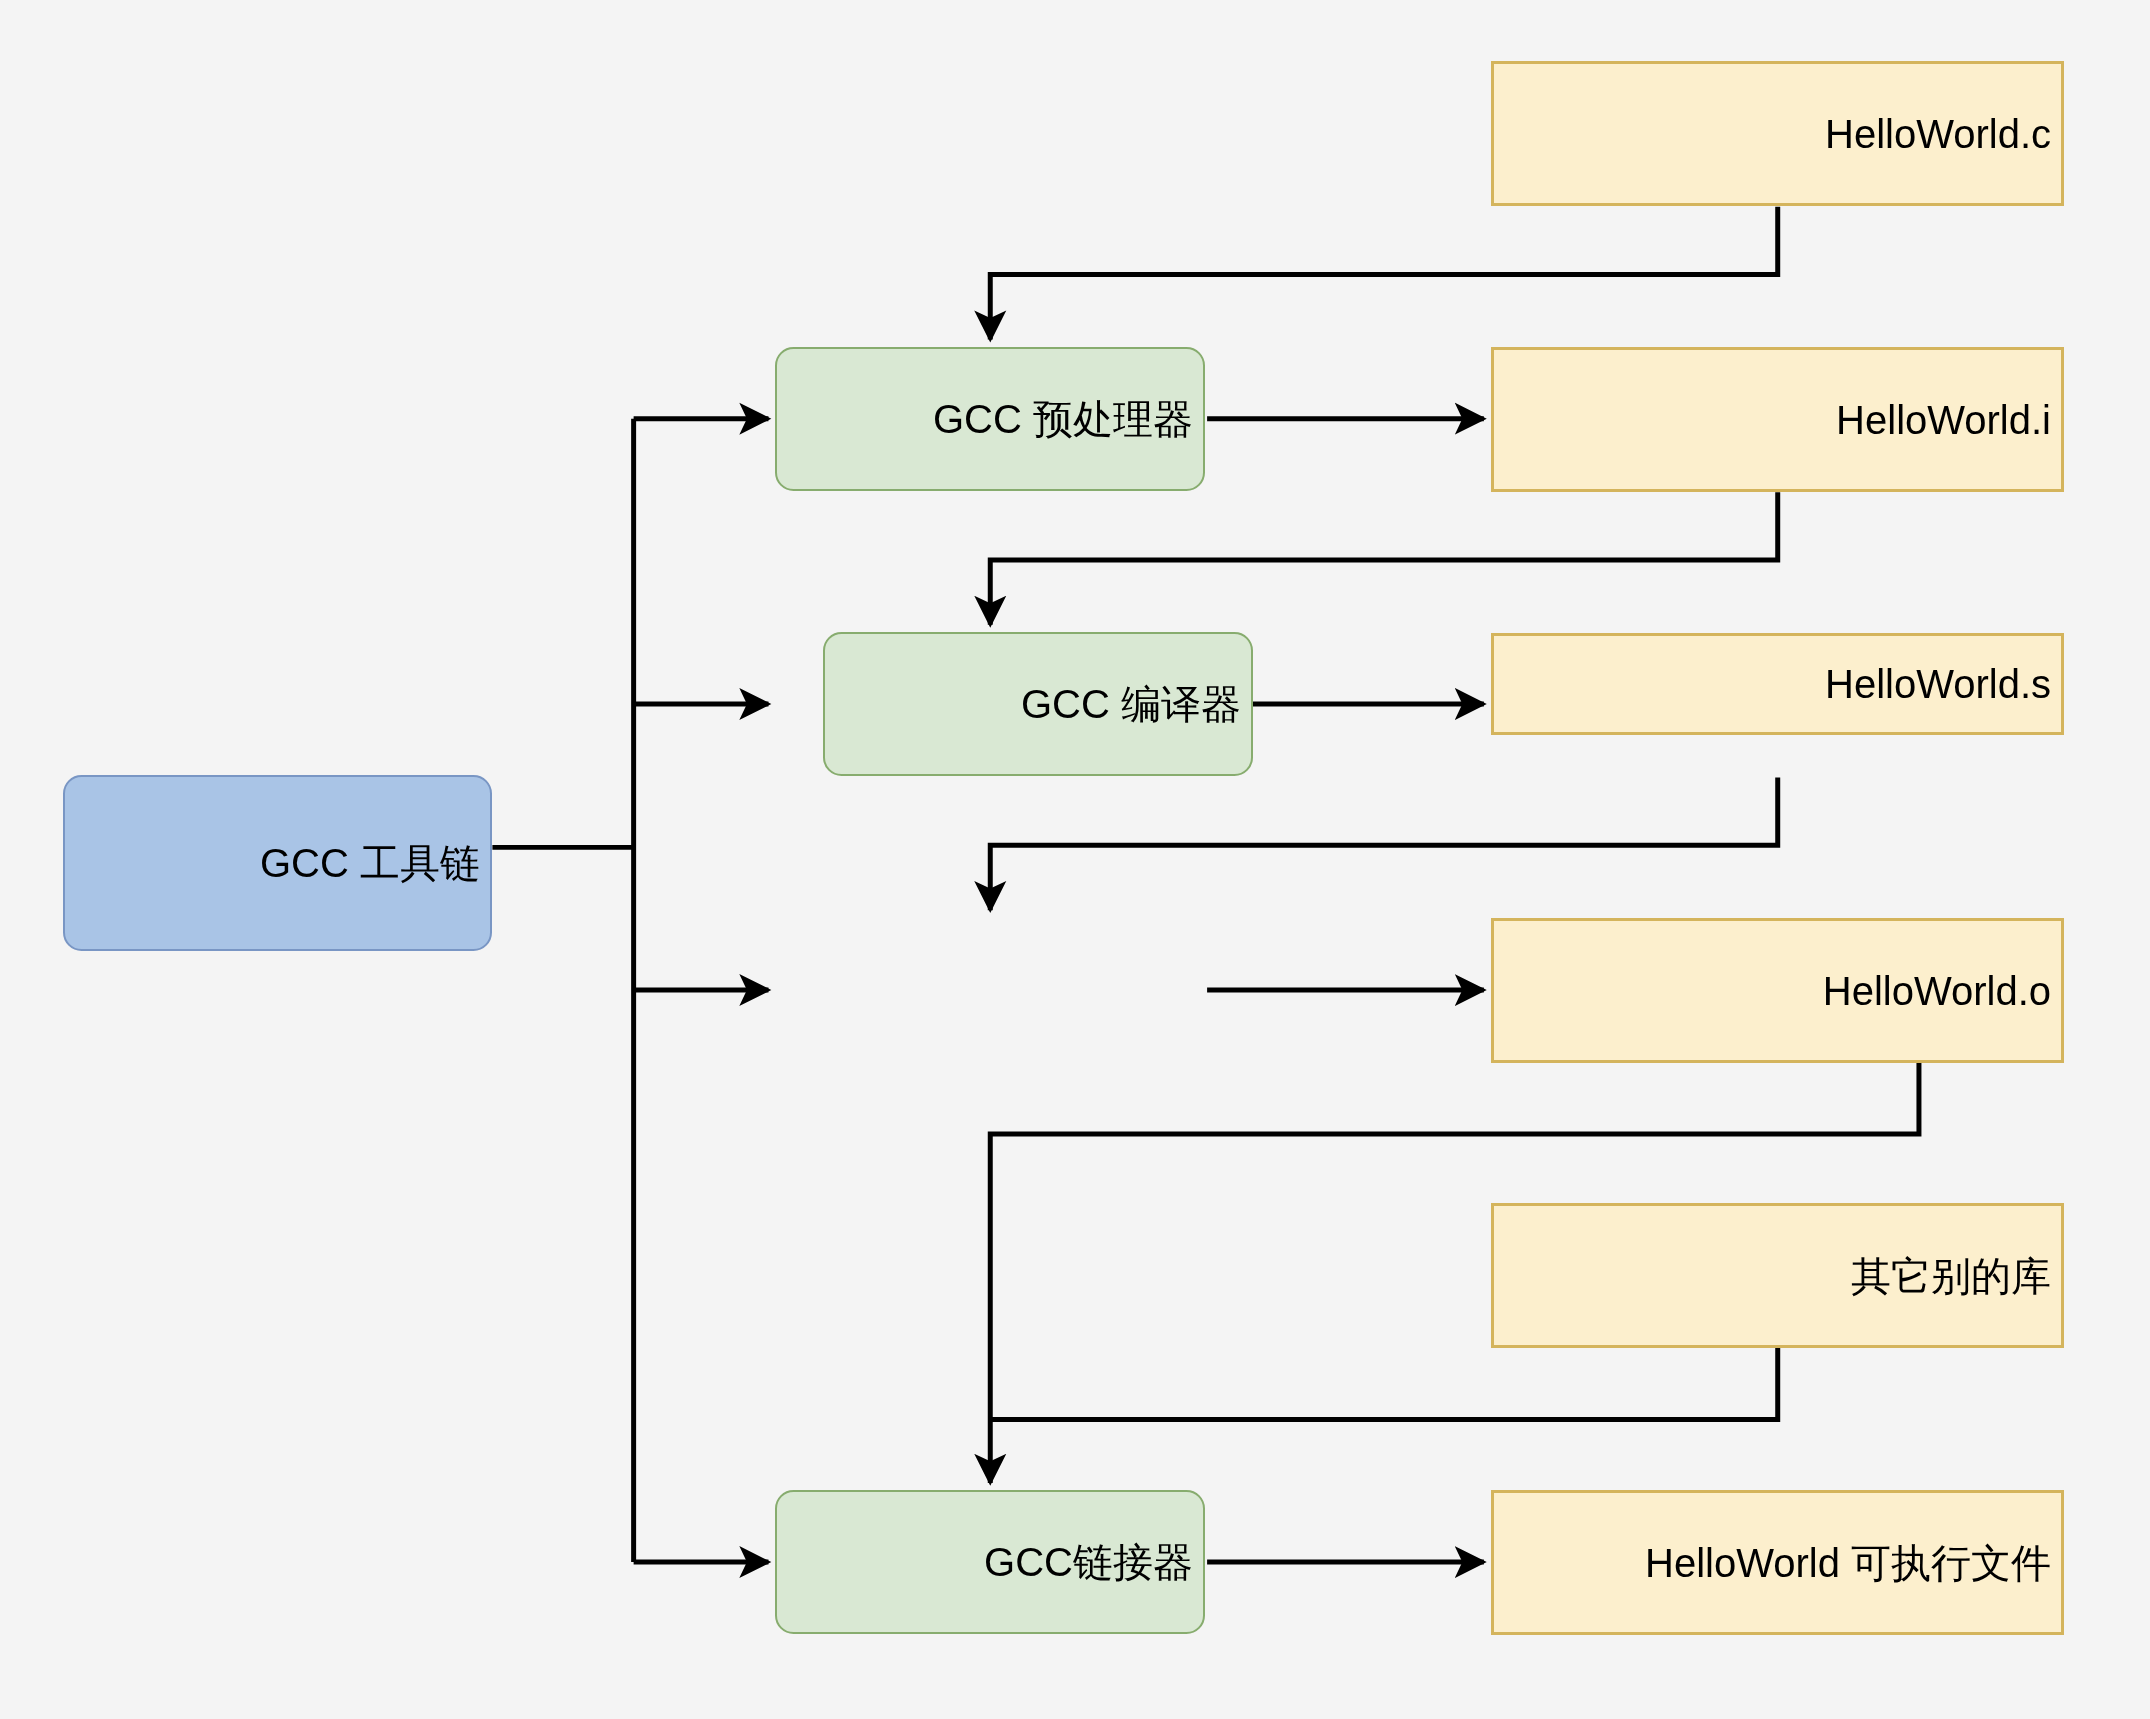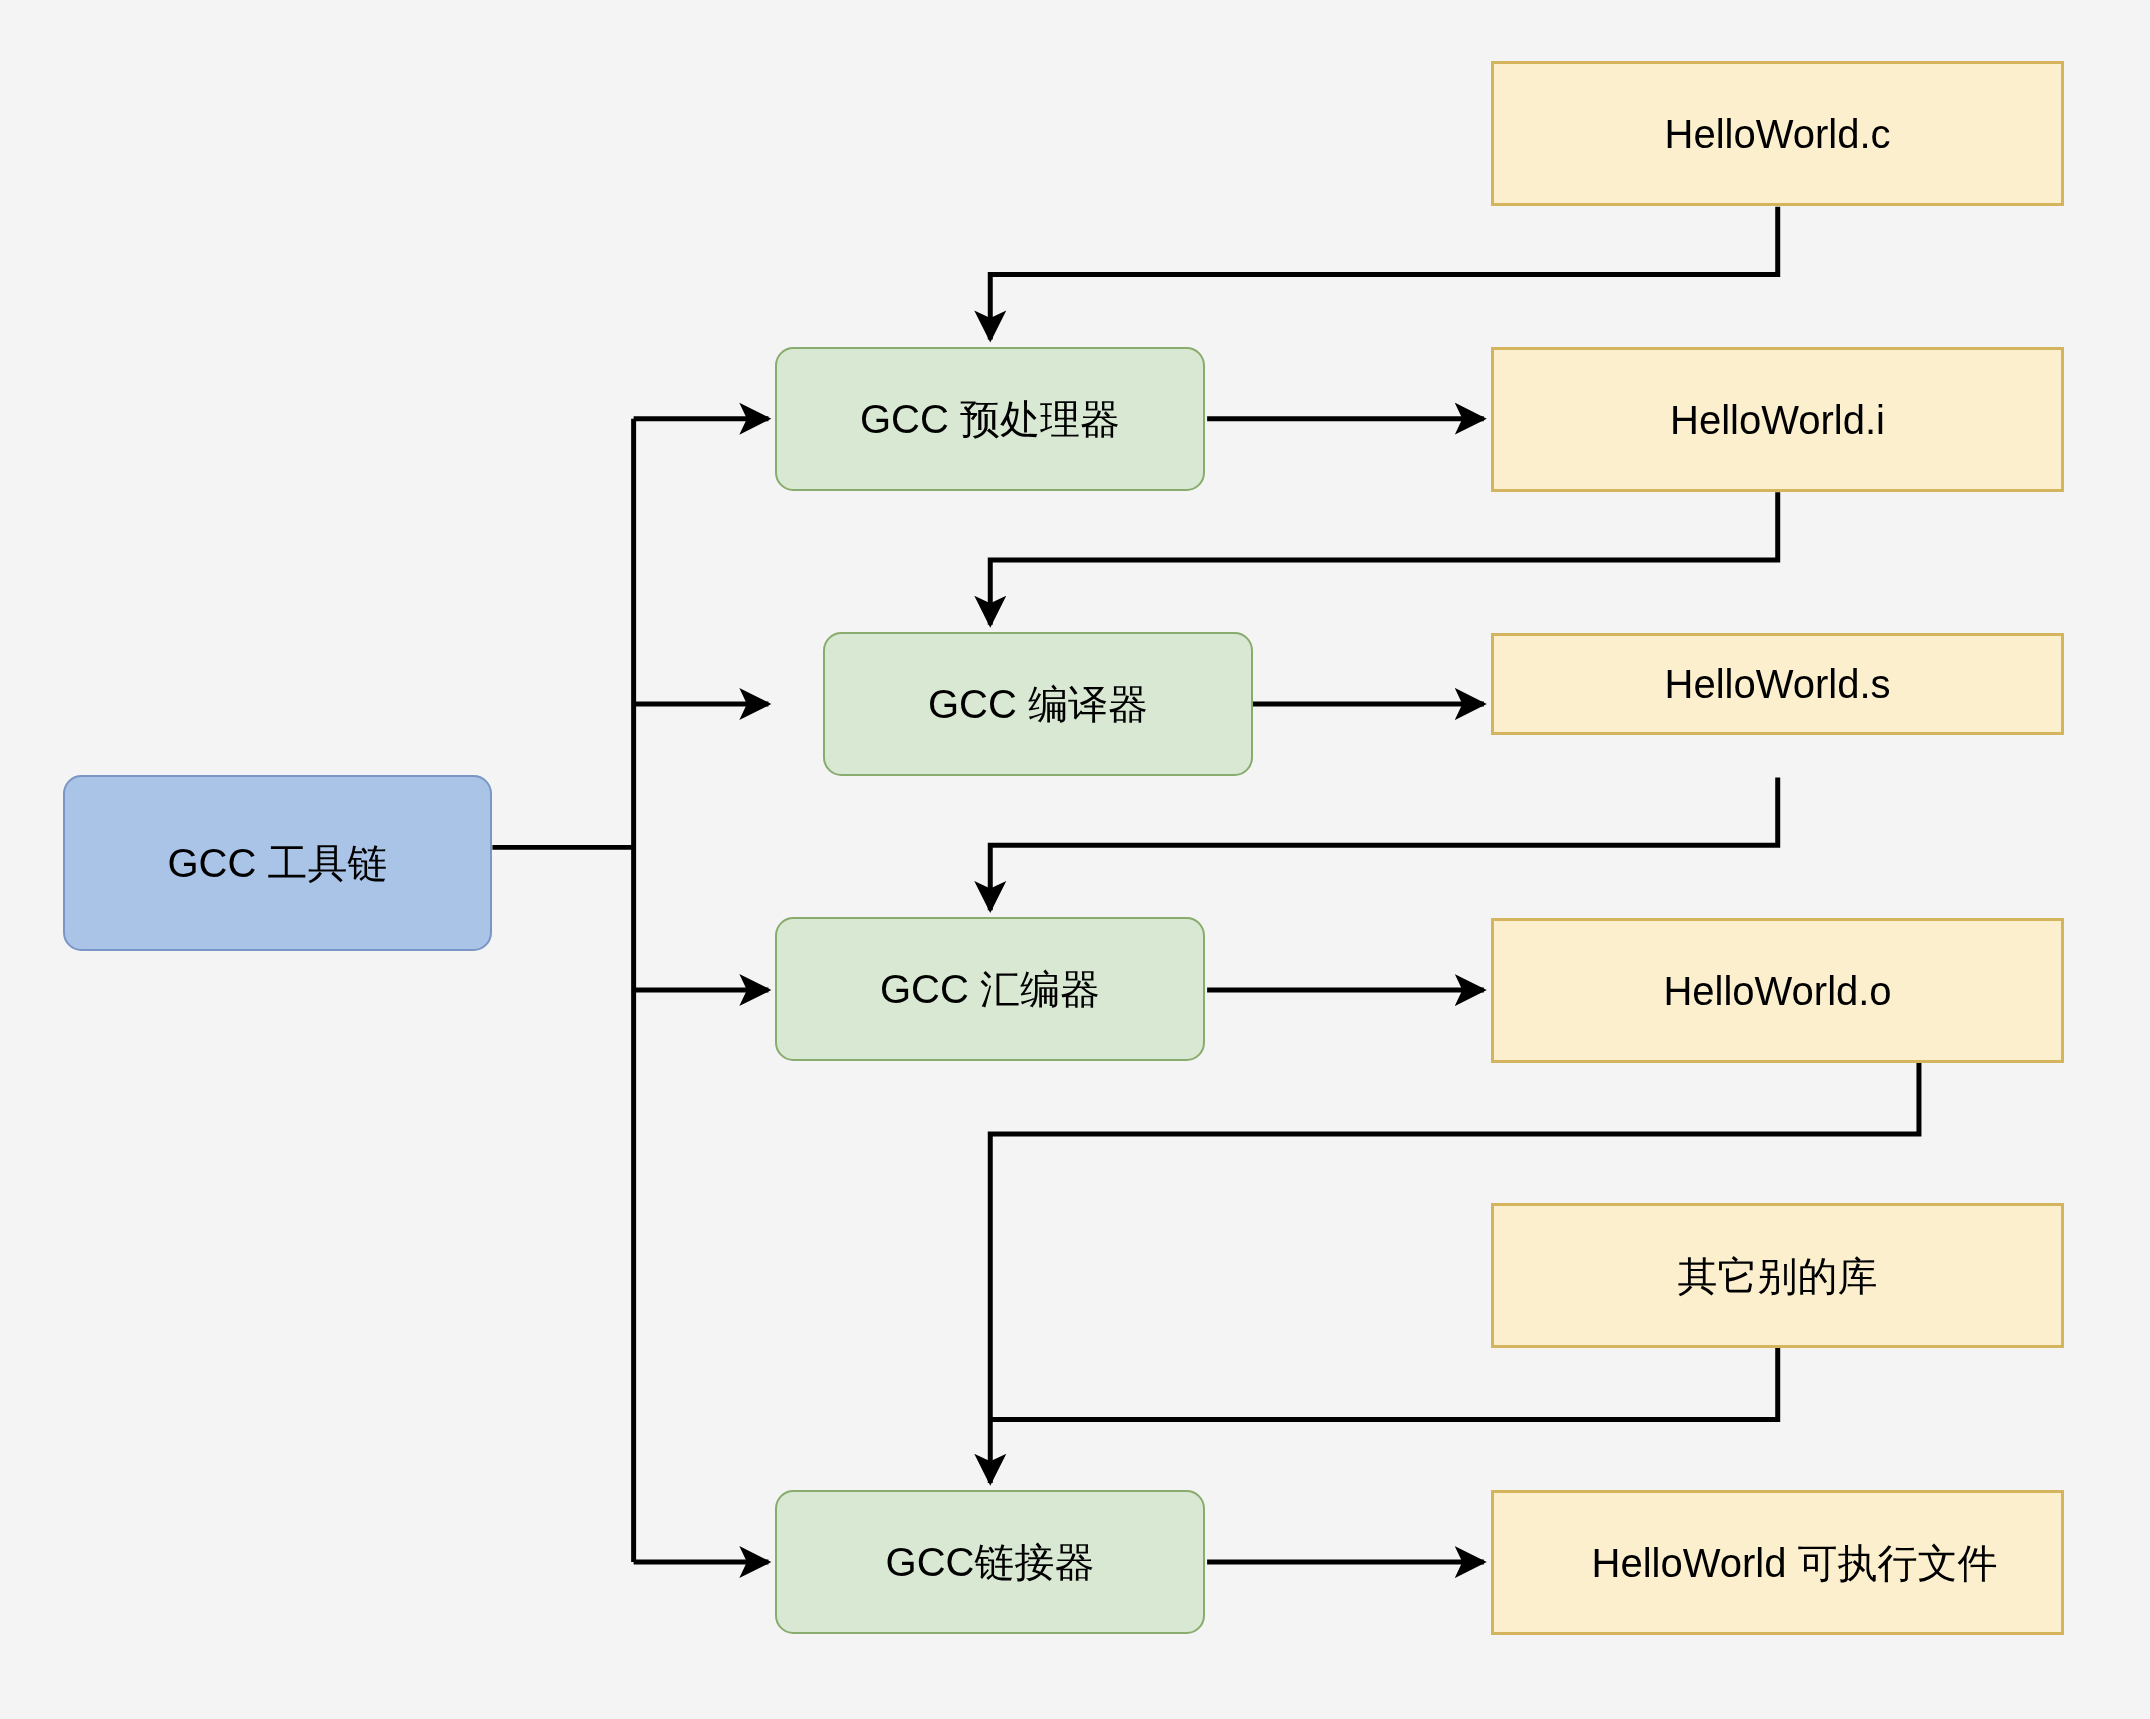--- a/index.html
+++ b/index.html
@@ -21,21 +21,21 @@
     top: 0;
     width: 2151px;
     height: 1719px;
     pointer-events: none;
   }
   .node {
     position: absolute;
     box-sizing: border-box;
     display: flex;
     align-items: center;
-    justify-content: center;
+    justify-content: flex-end;
     text-align: center;
     color: #000000;
     line-height: 1.15;
   }
   .node-root {
     background: #a9c4e6;
     border: 2.9px solid #7996c4;
     border-radius: 18.5px;
     font-size: 40px;
   }
@@ -105,23 +105,20 @@
   </div>
 
   <div class="node node-process" style="left:775px; top:347px; width:430px; height:144px;">
     <span class="node-label">GCC 预处理器</span>
   </div>
 
   <div class="node node-process" style="left:775px; top:632px; width:430px; height:144px;margin-left:48px;">
     <span class="node-label">GCC 编译器</span>
   </div>
 
-  <div class="node node-process" style="left:775px; top:917px; width:430px; height:144px;">
-    <span class="node-label">GCC 汇编器</span>
-  </div>
 
   <div class="node node-process" style="left:775px; top:1490px; width:430px; height:144px;">
     <span class="node-label">GCC链接器</span>
   </div>
 
   <div class="node node-file" style="left:1491px; top:61px; width:573px; height:145px;">
     <span class="node-label">HelloWorld.c</span>
   </div>
 
   <div class="node node-file" style="left:1491px; top:347px; width:573px; height:145px;">

